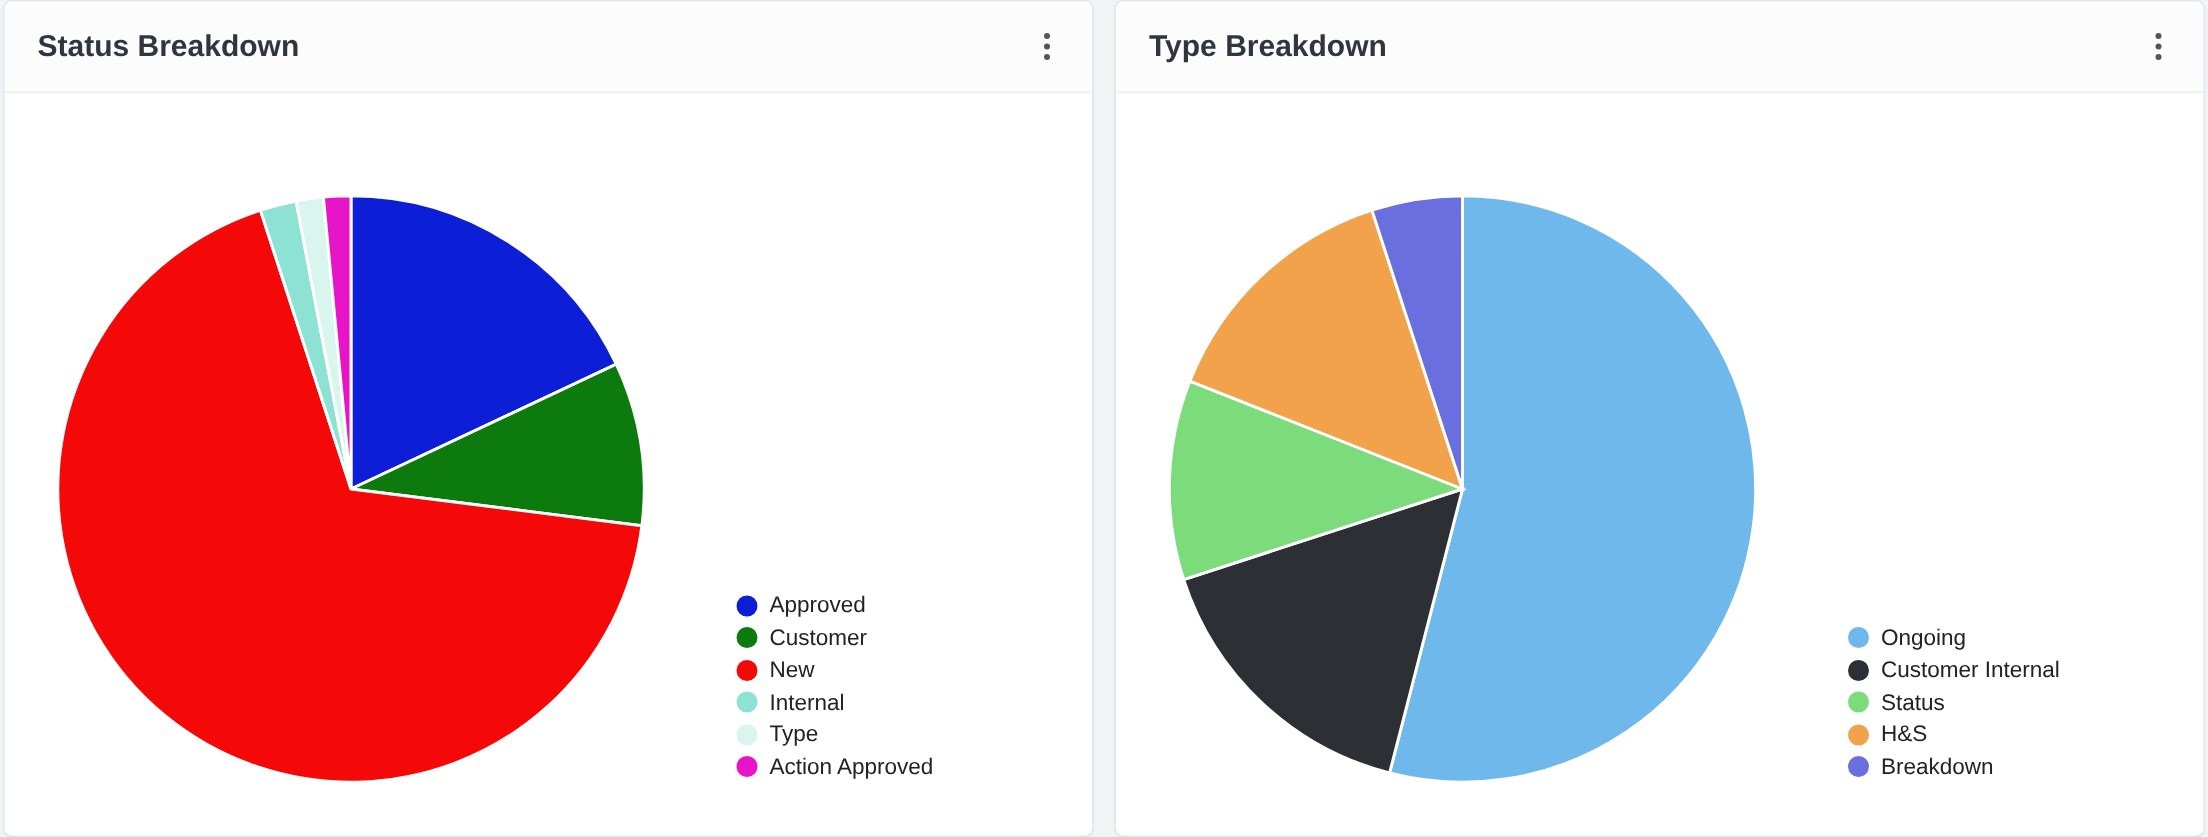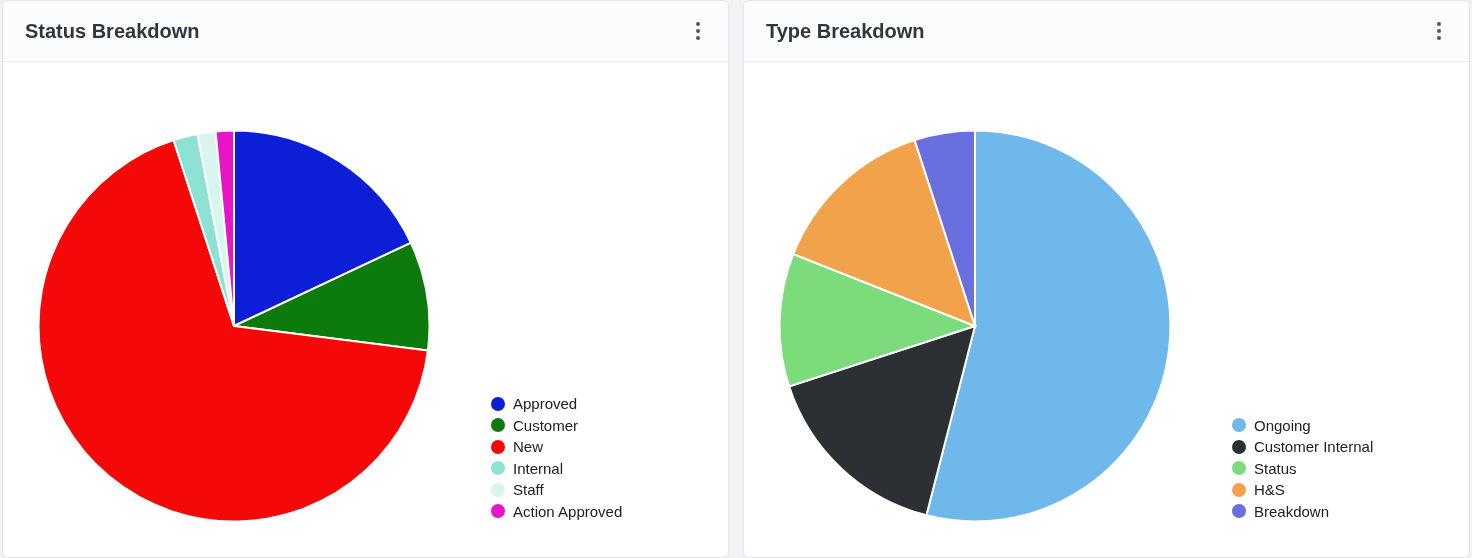--- a/index.html
+++ b/index.html
@@ -140,21 +140,21 @@
             <div class="legend-row">
               <span class="swatch" style="background: rgb(244, 8, 8);"></span>
               <span>New</span>
             </div>
             <div class="legend-row">
               <span class="swatch" style="background: rgb(141, 226, 212);"></span>
               <span>Internal</span>
             </div>
             <div class="legend-row">
               <span class="swatch" style="background: rgb(216, 245, 238);"></span>
-              <span>Staff</span>
+              <span>Type</span>
             </div>
             <div class="legend-row">
               <span class="swatch" style="background: rgb(232, 21, 200);"></span>
               <span>Action Approved</span>
             </div>
           </div>
       </div>
     </div>
   </div>
 

